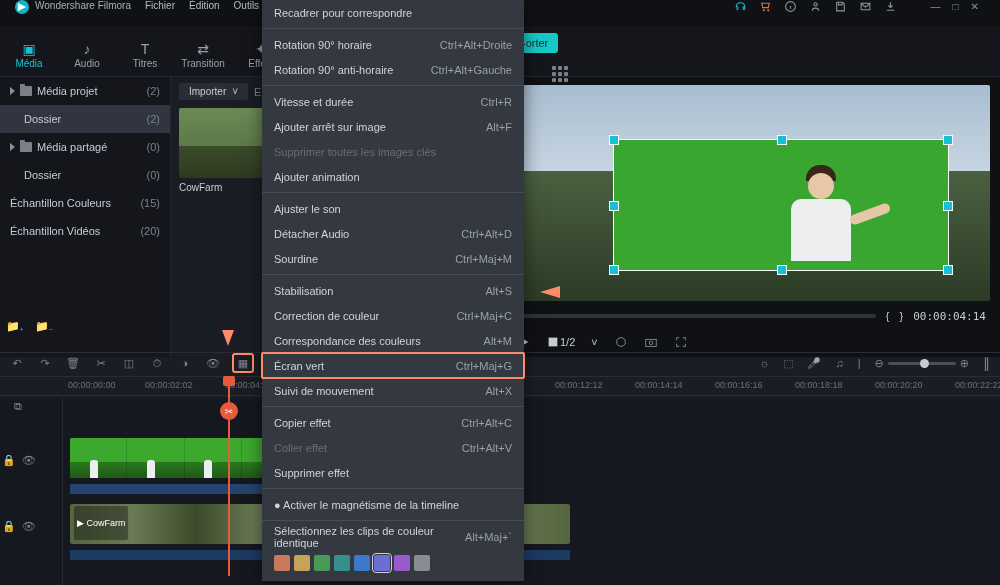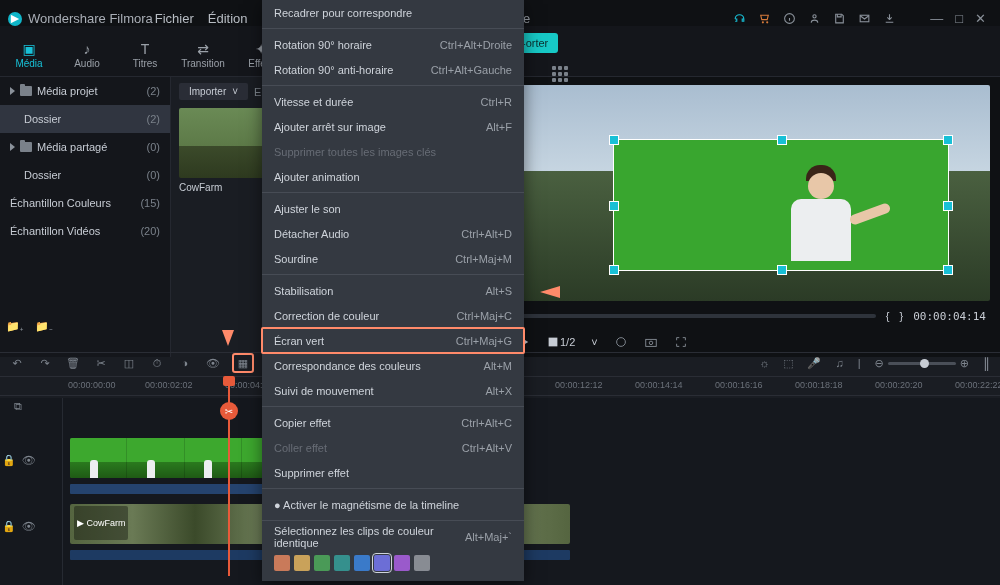--- a/index.html
+++ b/index.html
@@ -1,18 +1,18 @@
 <!DOCTYPE html>
 <html><head>
 <meta charset="utf-8">
 <style>
 html,body{margin:0;padding:0;width:1000px;height:585px;background:#1a1d23;font-family:"Segoe UI",Arial,sans-serif;font-size:11px;color:#c7ccd4;overflow:hidden;user-select:none}
-.titlebar{height:26px;background:#0f1114;display:flex;align-items:flex-end;padding:0 8px;font-size:13px;color:#a9aeb6}
+.titlebar{height:26px;background:#0f1114;display:flex;align-items:flex-start;padding:0 15px;font-size:10px;color:#a9aeb6}
 .titlebar .logo{width:14px;height:14px;border-radius:50%;background:#10b6c9;margin-right:6px;display:flex;align-items:center;justify-content:center}
-.titlebar .menus{display:flex;gap:14px;margin-left:2px}
+.titlebar .menus{display:flex;gap:14px;margin-left:14px}
 .titlebar .menus span{color:#b8bdc4}
 .titlebar .center{flex:1;text-align:center;color:#9aa0a8}
 .titlebar .ticons{display:flex;gap:12px;align-items:center;color:#8a919a;margin-right:6px}
 .titlebar .ticons svg{width:13px;height:13px}
 .tabs{height:50px;background:#14161b;display:flex;align-items:center;border-bottom:1px solid #252830}
 .tab{width:58px;text-align:center;padding-top:6px;font-size:10px;color:#9aa0a8}
 .tab.active{color:#18c0d6}
 .tab .ico{height:18px;display:flex;align-items:center;justify-content:center;font-size:14px}
 .main{display:flex;height:280px}
 .sidebar{width:170px;background:#14161b;border-right:1px solid #252830;font-size:11px}
@@ -325,27 +325,27 @@
     </div>
     <div class="cmsep"></div>
     <div class="cmitem">
       <span>Stabilisation</span>
       <span style="color: rgb(154, 160, 168);">Alt+S</span>
     </div>
     <div class="cmitem">
       <span>Correction de couleur</span>
       <span style="color: rgb(154, 160, 168); text-align: right;">Ctrl+Maj+C</span>
     </div>
+    <div class="cmitem">
+      <span>Correspondance des couleurs</span>
+      <span style="color: rgb(154, 160, 168);">Alt+M</span>
+    </div>
     <div class="cmitem hl">
       <span>Écran vert</span>
       <span style="color: rgb(154, 160, 168);">Ctrl+Maj+G</span>
-    </div>
-    <div class="cmitem">
-      <span>Correspondance des couleurs</span>
-      <span style="color: rgb(154, 160, 168);">Alt+M</span>
     </div>
     <div class="cmitem">
       <span>Suivi de mouvement</span>
       <span style="color: rgb(154, 160, 168);">Alt+X</span>
     </div>
     <div class="cmsep"></div>
     <div class="cmitem">
       <span>Copier effet</span>
       <span style="color: rgb(154, 160, 168);">Ctrl+Alt+C</span>
     </div>

